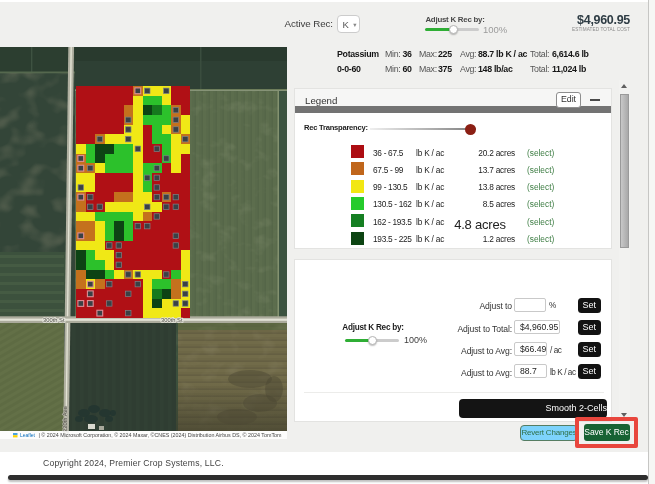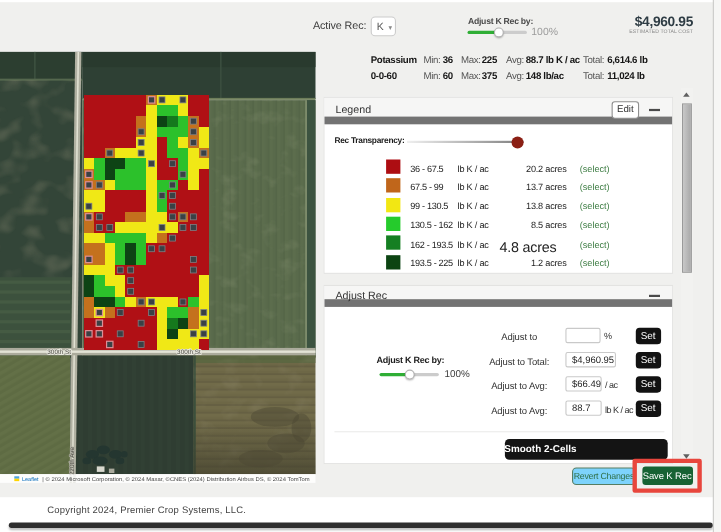--- a/index.html
+++ b/index.html
@@ -5,21 +5,21 @@
 html,body{width:655px;height:484px;overflow:hidden}
 body{font-family:"Liberation Sans",sans-serif;background:#fff;position:relative}
 .abs{position:absolute;white-space:nowrap}
 .lbl{color:#555}
 .val{color:#161616;font-weight:bold}
 .panel{left:294px;width:318px;background:#fff;border:1px solid #e3e3e1}
 .phead{position:absolute;left:0;top:0;width:100%;height:24px;background:#f6f6f5;border-bottom:7px solid #737373;color:#333}
 .dash{position:absolute;width:10px;height:2px;background:#4a4a4a}
 .setbtn{position:absolute;width:23.5px;height:15px;background:#121212;border-radius:3.5px;color:#fff;font-size:9px;font-weight:normal;text-align:center;line-height:15px}
 .inp{position:absolute;height:14px;background:#fff;border:1px solid #c9c9c9;border-radius:2px;font-size:8.6px;color:#222;padding-left:5px;white-space:nowrap}
-.rlab{position:absolute;font-size:8.6px;color:#333;text-align:center;width:80px;white-space:nowrap;letter-spacing:-0.1px}
+.rlab{position:absolute;font-size:8.6px;color:#333;text-align:right;width:80px;white-space:nowrap;letter-spacing:-0.1px}
 .runit{position:absolute;font-size:8.2px;color:#333;white-space:nowrap;letter-spacing:-0.45px}
 .stat{position:absolute;font-size:8.8px;letter-spacing:-0.3px;white-space:nowrap}
 </style></head>
 <body>
 <div class="abs" style="left:0;top:1.5px;width:649px;height:450px;background:#f0f0ee"></div>
 
 <div class="abs" style="left:233px;top:18px;width:100px;text-align:right;font-size:9.8px;color:#3c3c3c;letter-spacing:-0.1px">Active Rec:</div>
 <div class="abs" style="left:336.5px;top:15px;width:23.5px;height:18px;background:#fff;border:1px solid #ccc;border-radius:4px;font-size:9.5px;color:#555;">
     <span style="position:absolute;left:5px;top:3px">K</span>
     <span style="position:absolute;right:2.5px;top:4.5px;font-size:6.5px;color:#888">▾</span>
@@ -537,45 +537,41 @@
 <div style="position:absolute;left:121px;top:127.7px;font-size:8.3px;color:#222;letter-spacing:-0.2px;white-space:nowrap">lb K / ac</div>
 <div style="position:absolute;left:150px;top:127.7px;width:70px;text-align:center;font-size:13px;color:#222;letter-spacing:-0.2px;white-space:nowrap">4.8 acres</div>
 <div style="position:absolute;left:232px;top:127.7px;font-size:8.3px;color:#3c7c42;white-space:nowrap">(select)</div>
 <div style="position:absolute;left:56px;top:142.5px;width:13px;height:13px;background:#0c4412"></div>
 <div style="position:absolute;left:78px;top:145.0px;font-size:8.3px;color:#222;letter-spacing:-0.3px;white-space:nowrap">193.5 - 225</div>
 <div style="position:absolute;left:121px;top:145.0px;font-size:8.3px;color:#222;letter-spacing:-0.2px;white-space:nowrap">lb K / ac</div>
 <div style="position:absolute;left:150px;top:145.0px;width:70px;text-align:right;font-size:8.3px;color:#222;letter-spacing:-0.2px;white-space:nowrap">1.2 acres</div>
 <div style="position:absolute;left:232px;top:145.0px;font-size:8.3px;color:#3c7c42;white-space:nowrap">(select)</div>
 </div>
 <div class="abs panel" style="top:259px;height:163px">
-<div class="phead" style="height:19px">
-      <span style="position:absolute;left:10px;top:4px;font-size:9.7px">Adjust Rec</span>
-      <span class="dash" style="right:11px;top:8px"></span>
-    </div>
 <div style="position:absolute;left:43px;top:62.5px;width:70px;text-align:center;font-size:8.2px;font-weight:bold;color:#1c1c1c;letter-spacing:-0.25px;white-space:nowrap">Adjust K Rec by:</div>
 <div style="position:absolute;left:50px;top:78.5px;width:54px;height:3.2px;border-radius:2px;background:linear-gradient(90deg,#2fae35 0 51%,#cccccc 51%)"></div>
 <div style="position:absolute;left:73px;top:75.5px;width:9px;height:9px;border-radius:50%;background:#fff;border:1px solid #b5b5b5;box-shadow:0 1px 1.5px rgba(0,0,0,0.25)"></div>
 <div style="position:absolute;left:109px;top:75px;font-size:9px;color:#3c3c3c">100%</div>
 <div class="rlab" style="left:137px;top:41.0px">Adjust to</div>
 <div class="inp" style="left:219px;top:37.5px;width:32px;line-height:12.5px"></div>
 <div class="runit" style="left:254px;top:41.0px">%</div>
 <div class="setbtn" style="left:282.5px;top:37.5px">Set</div>
 <div class="rlab" style="left:137px;top:63.5px">Adjust to Total:</div>
 <div class="inp" style="left:219px;top:60px;width:46px;line-height:12.5px">$4,960.95</div>
 <div class="setbtn" style="left:282.5px;top:60px">Set</div>
 <div class="rlab" style="left:137px;top:85.5px">Adjust to Avg:</div>
 <div class="inp" style="left:219px;top:82px;width:33px;line-height:12.5px">$66.49</div>
 <div class="runit" style="left:255px;top:85.5px">/ ac</div>
 <div class="setbtn" style="left:282.5px;top:82px">Set</div>
 <div class="rlab" style="left:137px;top:107.5px">Adjust to Avg:</div>
 <div class="inp" style="left:219px;top:104px;width:33px;line-height:12.5px">88.7</div>
 <div class="runit" style="left:255px;top:107.5px">lb K / ac</div>
 <div class="setbtn" style="left:282.5px;top:104px">Set</div>
 <div style="position:absolute;left:9px;top:132px;width:300px;height:1px;background:#ececea"></div>
-<div style="position:absolute;left:163.5px;top:139px;width:148.5px;height:19px;background:#141414;border-radius:4px;color:#fff;font-size:9px;font-weight:bold;text-align:left;line-height:19px">Smooth 2-Cells</div>
+<div style="position:absolute;left:163.5px;top:139px;width:148.5px;height:19px;background:#141414;border-radius:4px;color:#fff;font-size:9px;font-weight:normal;text-align:right;line-height:19px">Smooth 2-Cells</div>
 </div>
 <div class="abs" style="left:619px;top:80px;width:10.5px;height:341px;background:#f2f2f0">
     <div style="position:absolute;left:1.8px;top:4px;width:0;height:0;border-left:3.4px solid transparent;border-right:3.4px solid transparent;border-bottom:4.5px solid #606060"></div>
     <div style="position:absolute;left:0.5px;top:14px;width:9.5px;height:154px;background:linear-gradient(90deg,#c8c8c8,#a9a9a9);border:1px solid #9a9a9a"></div>
     <div style="position:absolute;left:1.8px;bottom:4px;width:0;height:0;border-left:3.4px solid transparent;border-right:3.4px solid transparent;border-top:4.5px solid #606060"></div>
   </div>
 <div class="abs" style="left:520px;top:424.5px;width:58px;height:16px;background:#7dd3fc;border:1.5px solid #567d62;border-radius:4px;color:#2f6f47;font-size:8px;text-align:center;line-height:13px;letter-spacing:-0.2px">Revert Changes</div>
 <div class="abs" style="left:574.5px;top:416.5px;width:63px;height:31px;border:4.5px solid #e8463d;border-radius:2px"></div>
 <div class="abs" style="left:583.5px;top:423.5px;width:46px;height:17px;background:#176233;border-radius:3px;color:#fff;font-size:8.6px;text-align:center;line-height:16.5px;letter-spacing:-0.1px">Save K Rec</div>
 <div class="abs" style="left:43px;top:458px;font-size:8.6px;color:#424242;letter-spacing:0.2px">Copyright 2024, Premier Crop Systems, LLC.</div>

